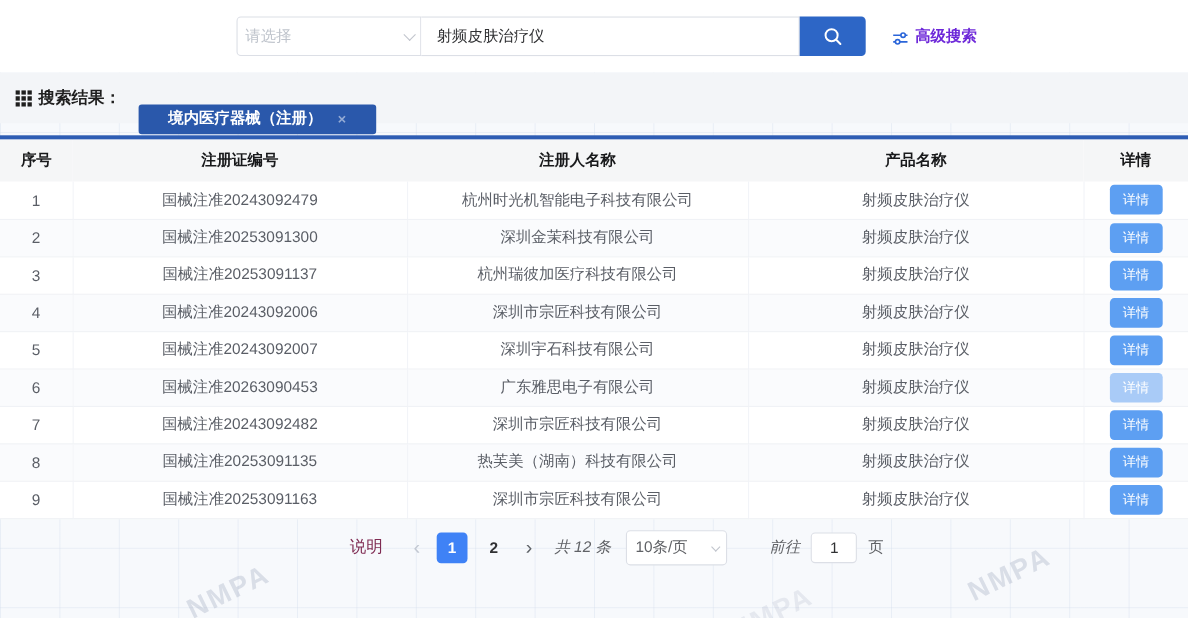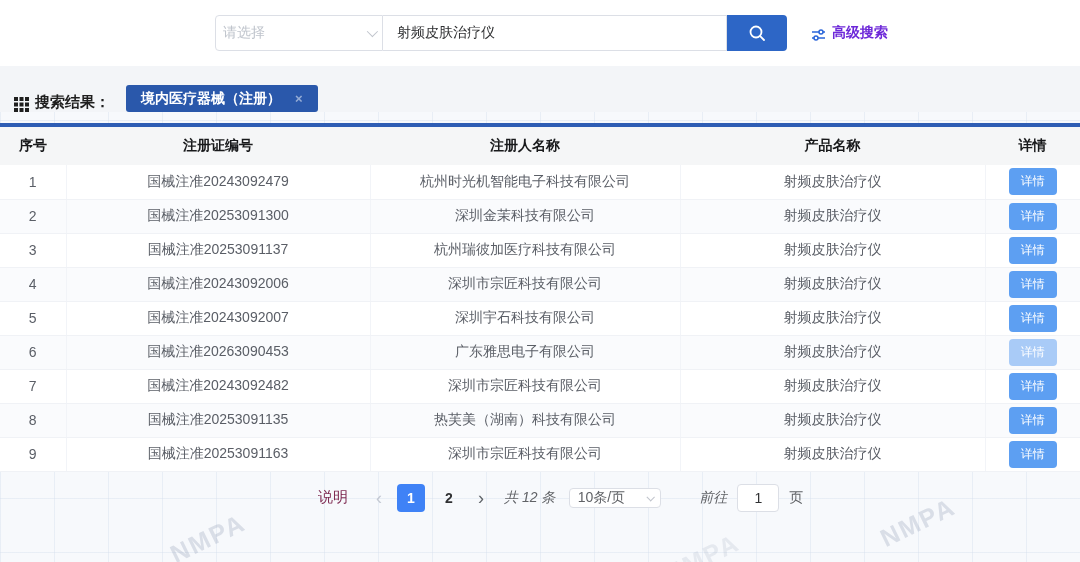--- a/index.html
+++ b/index.html
@@ -26,23 +26,23 @@
              linear-gradient(rgba(213,222,238,.42) 1px, transparent 1px),
              linear-gradient(90deg, rgba(213,222,238,.42) 1px, transparent 1px);
            background-size:54px 54px; }
   .wm { position:absolute; color:rgba(148,160,182,.30); font-size:25px; font-weight:bold;
         letter-spacing:2px; transform:rotate(-26deg); pointer-events:none; white-space:nowrap; }
   .wm.w1 { left:168px; top:458px; }
   .wm.w2 { left:662px; top:478px; opacity:.6; }
   .wm.w3 { left:878px; top:442px; }
 
   
-  .results-bar { height:46px; background:#f3f5f8; display:flex; align-items:flex-end; padding-left:14px; position:relative; }
+  .results-bar { height:46px; background:#f3f5f8; display:flex; align-items:center; padding-left:14px; position:relative; }
   .results-label { font-size:15px; font-weight:bold; color:#1f1f1f; margin:0 16px 0 6px; }
-  .tag { background:#2a58ab; color:#fff; font-weight:bold; font-size:14px; height:27px; padding:0 15px;
+  .tag { background:#2a58ab; color:#fff; font-weight:bold; font-size:14px; height:27px; padding:0 27px;
          border-radius:3px; display:flex; align-items:center; cursor:pointer;margin-top:38px; }
   .tag-close { margin-left:14px; color:rgba(255,255,255,.5); font-size:13px; cursor:pointer; }
   .spacer { height:11px; }
   .blue-rule { height:4px; background:#2e5db4; }
 
   
   table { width:1080px; border-collapse:collapse; table-layout:fixed; background:#fff;padding-left:38px; }
   thead th { height:38px; background:#f5f6f7; font-size:14px; font-weight:bold; color:#18191b; text-align:center; }
   tbody td { height:34px; font-size:14px; color:#5a5e66; text-align:center;
              border-bottom:1px solid #f0f2f6; border-right:1px solid #f2f4f8;
@@ -56,21 +56,21 @@
   
   .pagination { display:flex; align-items:center; margin:12px 0 0 318px; height:28px; font-size:14px; color:#606266; }
   .note { font-size:15px; font-weight:normal; color:#7f2b52; margin-right:18px; cursor:pointer; }
   .pg-arrow { width:26px; text-align:center; font-size:18px; line-height:26px; cursor:pointer; }
   .pg-prev { color:#c3c8d2; }
   .pg-next { color:#5f6368; }
   .pg-num { width:28px; height:28px; line-height:28px; text-align:center; border-radius:4px; margin:0 5px;
             color:#303133; font-weight:bold; cursor:pointer; }
   .pg-num.active { background:#3f82f6; color:#fff; }
   .pg-total { margin:0 14px 0 10px;font-style:italic; }
-  .pg-size { width:92px; height:20px; border:1px solid #dcdfe6; border-radius:4px; background:#fff;
+  .pg-size { width:92px; height:32px; border:1px solid #dcdfe6; border-radius:4px; background:#fff;
              display:flex; align-items:center; justify-content:center; gap:22px; color:#606266; cursor:pointer; }
   .pg-size .caret { width:6px; height:6px; transform:rotate(45deg) translateY(-1px); }
   .goto-label { margin:0 10px 0 38px;font-style:italic; }
   .goto-input { width:42px; height:28px; border:1px solid #dcdfe6; border-radius:4px; text-align:center;
                 font-size:14px; color:#303133; outline:none; font-family:inherit; margin-right:10px; }
 </style>
 </head>
 <body>
 
 <div class="search-bar">

